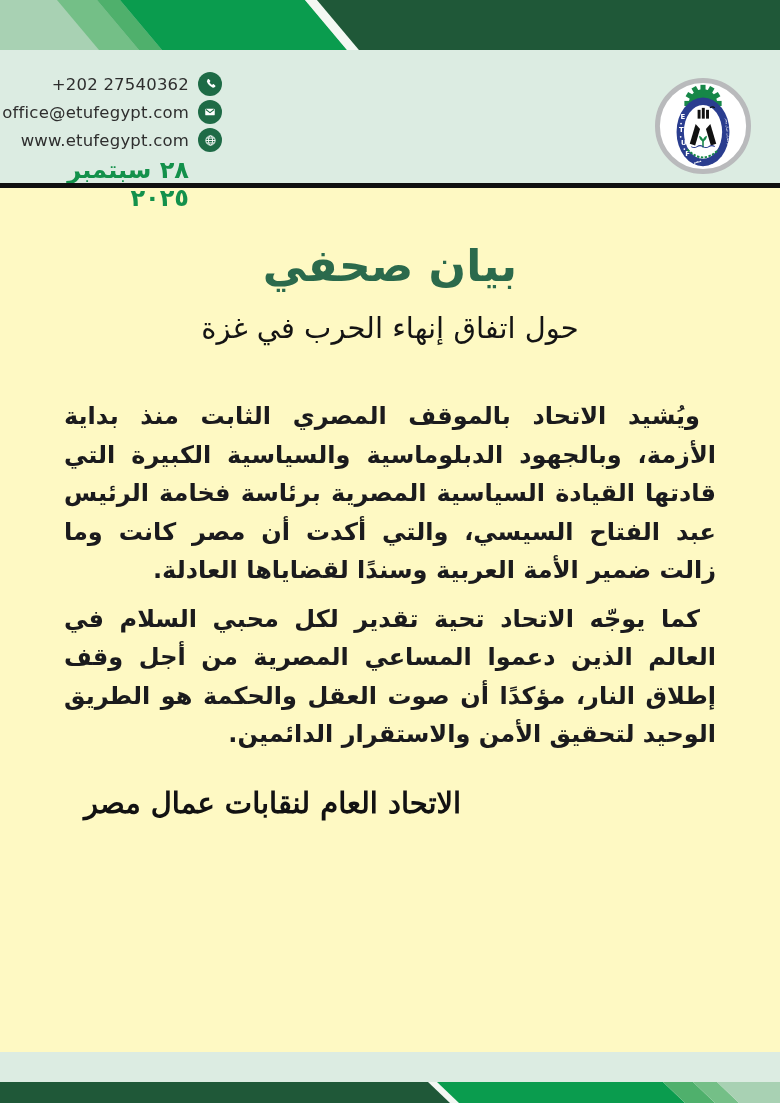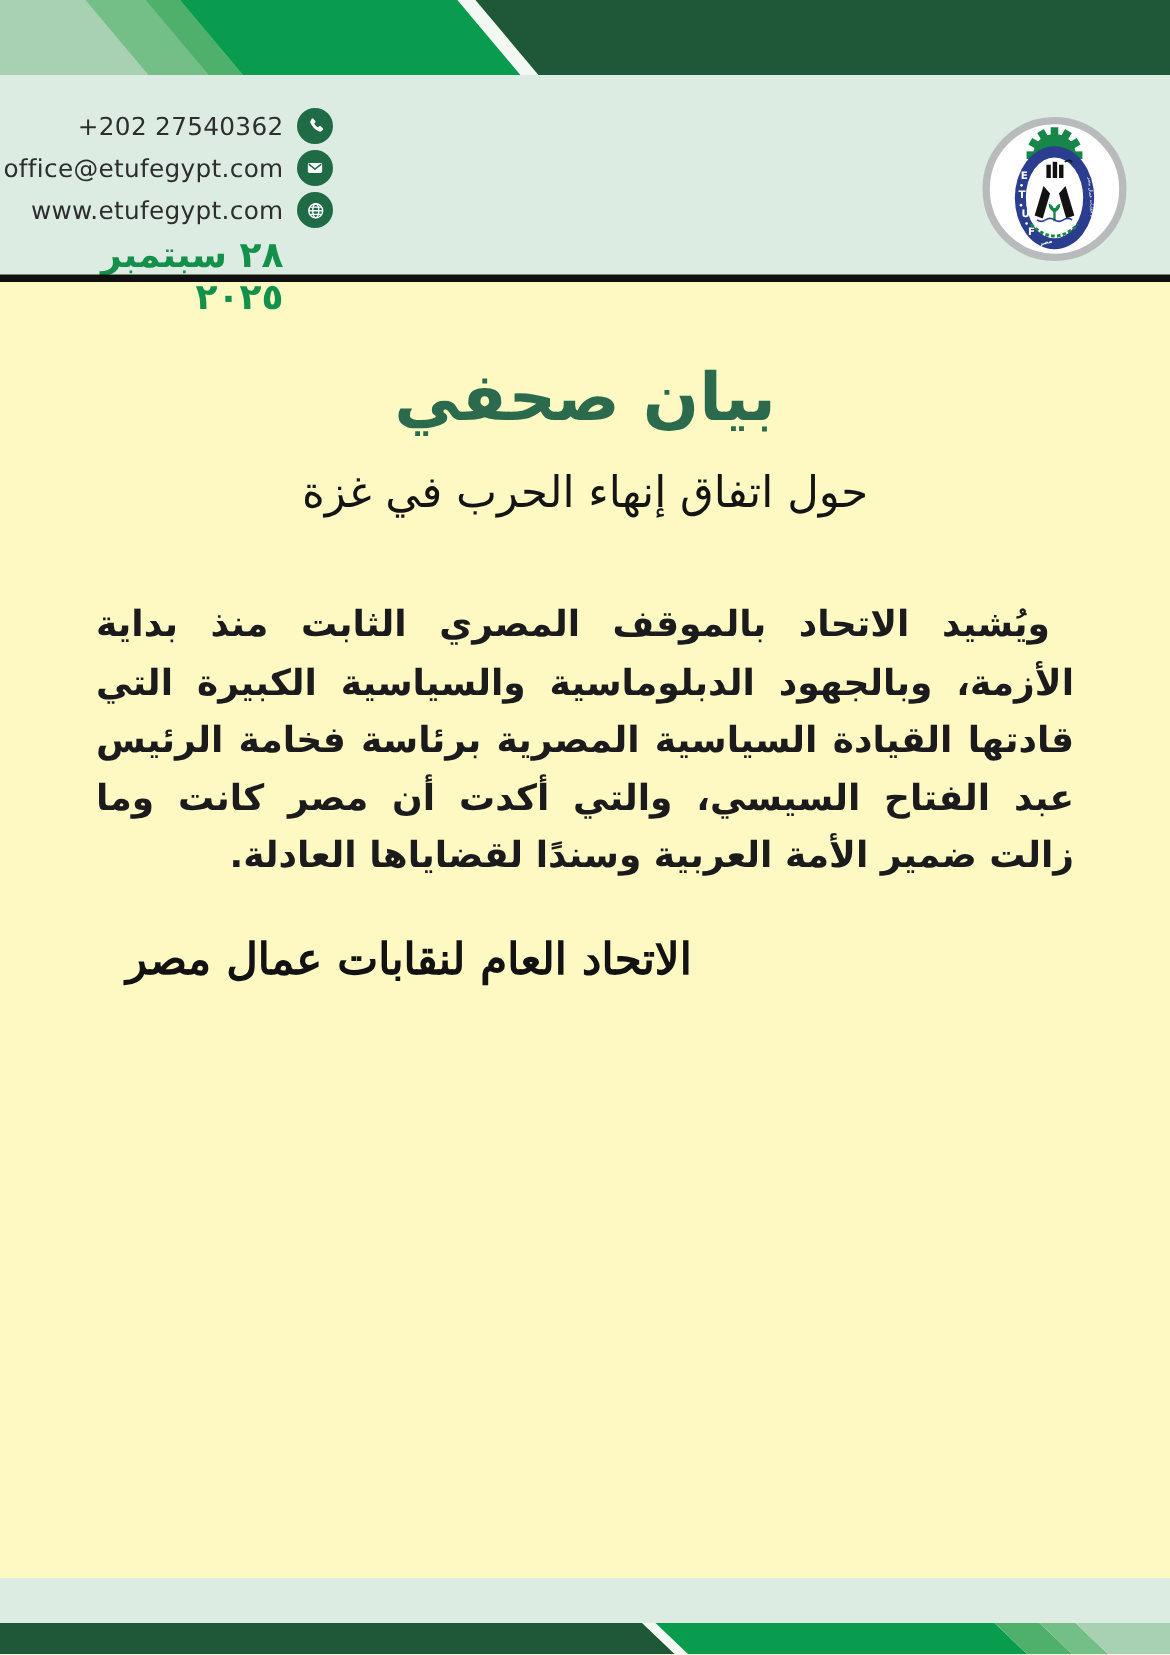--- a/index.html
+++ b/index.html
@@ -138,20 +138,21 @@
 
     <div class="black-line"></div>
   </header>
 
   <main class="main">
     <h1 class="title">بيان صحفي</h1>
     <h2 class="subtitle">حول اتفاق إنهاء الحرب في غزة</h2>
 
     <div class="content">
       <p class="paragraph">ويُشيد الاتحاد بالموقف المصري الثابت منذ بداية الأزمة، وبالجهود الدبلوماسية والسياسية الكبيرة التي قادتها القيادة السياسية المصرية برئاسة فخامة الرئيس عبد الفتاح السيسي، والتي أكدت أن مصر كانت وما زالت ضمير الأمة العربية وسندًا لقضاياها العادلة.</p>
+      <p class="paragraph">كما يوجّه الاتحاد تحية تقدير لكل محبي السلام في العالم الذين دعموا المساعي المصرية من أجل وقف إطلاق النار، مؤكدًا أن صوت العقل والحكمة هو الطريق الوحيد لتحقيق الأمن والاستقرار الدائمين.</p>
     </div>
 
     <div class="signature">الاتحاد العام لنقابات عمال مصر</div>
   </main>
 
   <footer>
     <div class="footer-mint"></div>
     <svg class="band-bottom" width="780" height="21" viewBox="0 0 780 21" aria-hidden="true">
       <rect x="0" y="0" width="780" height="21" fill="#f3f8f3"></rect>
       <polygon points="0,0 428,0 450,21 0,21" fill="#1f5838"></polygon>

